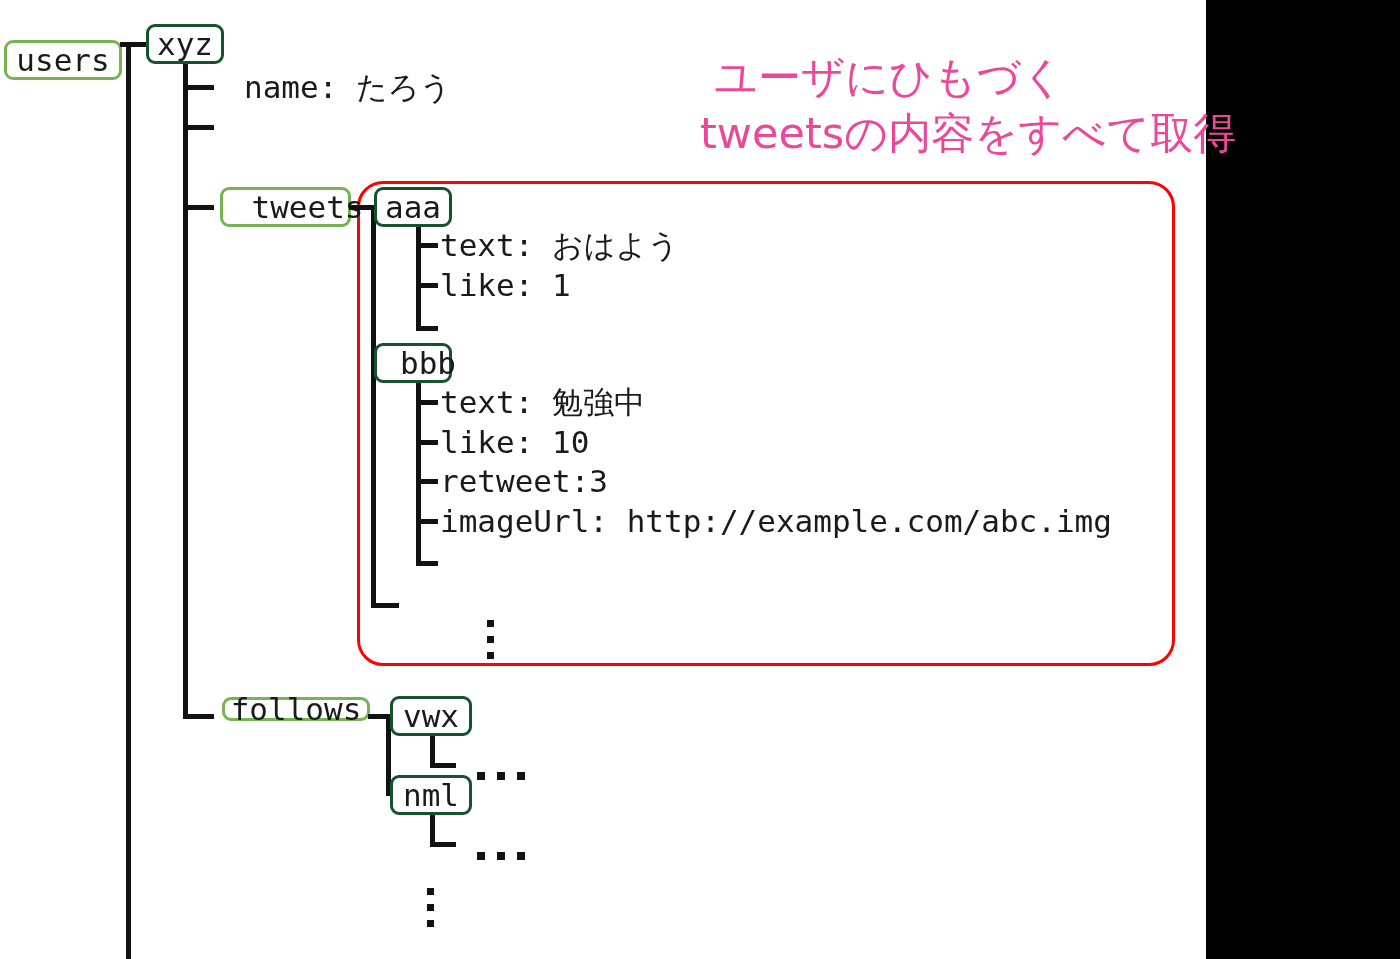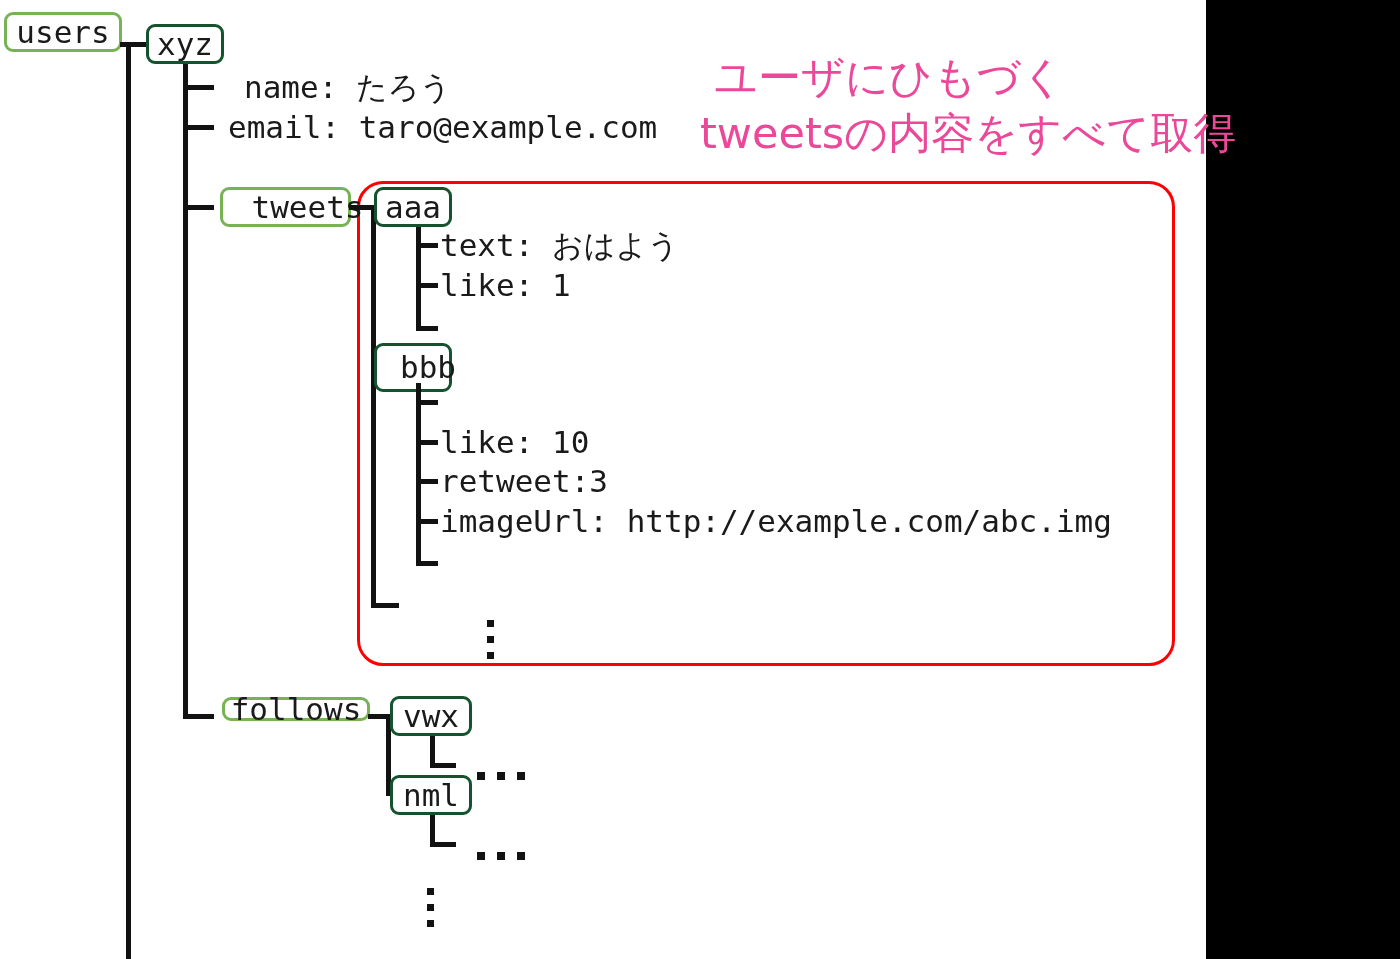--- a/index.html
+++ b/index.html
@@ -118,21 +118,21 @@
 
 <div id="stage">
 
   <div class="black-band"></div>
 
   <div class="red-note" style="left:714px; top:52px;">ユーザにひもづく</div>
   <div class="red-note" style="left:700px; top:108px;">tweetsの内容をすべて取得</div>
 
   <div class="red-box" style="left:357px; top:181px; width:818px; height:485px;"></div>
 
-  <div class="chip green" style="left:4px; top:12px; width:118px; height:40px; font-size:31px;">
+  <div class="chip green" style="left:4px; top:40px; width:118px; height:40px; font-size:31px;">
     <span>users</span>
   </div>
 
   <div class="hline" style="left:120px; top:42px; width:28px;"></div>
 
   <div class="vline" style="left:126px; top:42px; height:917px;"></div>
 
   <div class="chip orange" style="left:146px; top:24px; width:78px; height:40px; font-size:31px;">
     <span>xyz</span>
   </div>
@@ -141,21 +141,20 @@
 
   <div class="hline" style="left:183px; top:85px; width:31px;"></div>
 
   <div class="hline" style="left:183px; top:125px; width:31px;"></div>
 
   <div class="hline" style="left:183px; top:205px; width:31px;"></div>
 
   <div class="hline" style="left:183px; top:714px; width:31px;"></div>
 
   <div class="row-text" style="left:244px; top:72px;">name: たろう</div>
-  <div class="row-text" style="left:228px; top:112px;">email: taro@example.com</div>
 
   <div class="chip green" style="left:220px; top:187px; width:131px; height:40px; font-size:31px;padding-left:44px;">
     <span>tweets</span>
   </div>
 
   <div class="hline" style="left:349px; top:205px; width:42px;"></div>
 
   <div class="vline" style="left:371px; top:205px; height:403px;"></div>
 
   <div class="hline" style="left:371px; top:603px; width:28px;"></div>
@@ -166,31 +165,32 @@
 
   <div class="vline" style="left:416px; top:227px; height:104px;"></div>
   <div class="hline" style="left:416px; top:243px; width:22px;"></div>
   <div class="hline" style="left:416px; top:283px; width:22px;"></div>
   <div class="hline" style="left:416px; top:326px; width:22px;"></div>
 
   <div class="row-text" style="left:440px; top:230px;">text: おはよう</div>
   <div class="row-text" style="left:440px; top:270px;">like: 1</div>
 
   <div class="hline" style="left:371px; top:362px; width:22px;"></div>
-  <div class="chip orange" style="left:374px; top:343px; width:78px; height:49px; font-size:31px;padding-left:30px;">
+  <div class="chip orange" style="left:374px; top:343px; width:78px; height:40px; font-size:31px;padding-left:30px;">
     <span>bbb</span>
   </div>
 
   <div class="vline" style="left:416px; top:383px; height:183px;"></div>
   <div class="hline" style="left:416px; top:400px; width:22px;"></div>
   <div class="hline" style="left:416px; top:440px; width:22px;"></div>
   <div class="hline" style="left:416px; top:479px; width:22px;"></div>
   <div class="hline" style="left:416px; top:519px; width:22px;"></div>
   <div class="hline" style="left:416px; top:561px; width:22px;"></div>
 
+  <div class="row-text" style="left:440px; top:387px;">text: 勉強中</div>
   <div class="row-text" style="left:440px; top:427px;">like: 10</div>
   <div class="row-text" style="left:440px; top:466px;">retweet:3</div>
   <div class="row-text" style="left:440px; top:506px;">imageUrl: http://example.com/abc.img</div>
 
   <div class="vdots" style="left:487px; top:620px;">
     <i></i>
       <i></i>
       <i></i>
   </div>
 

